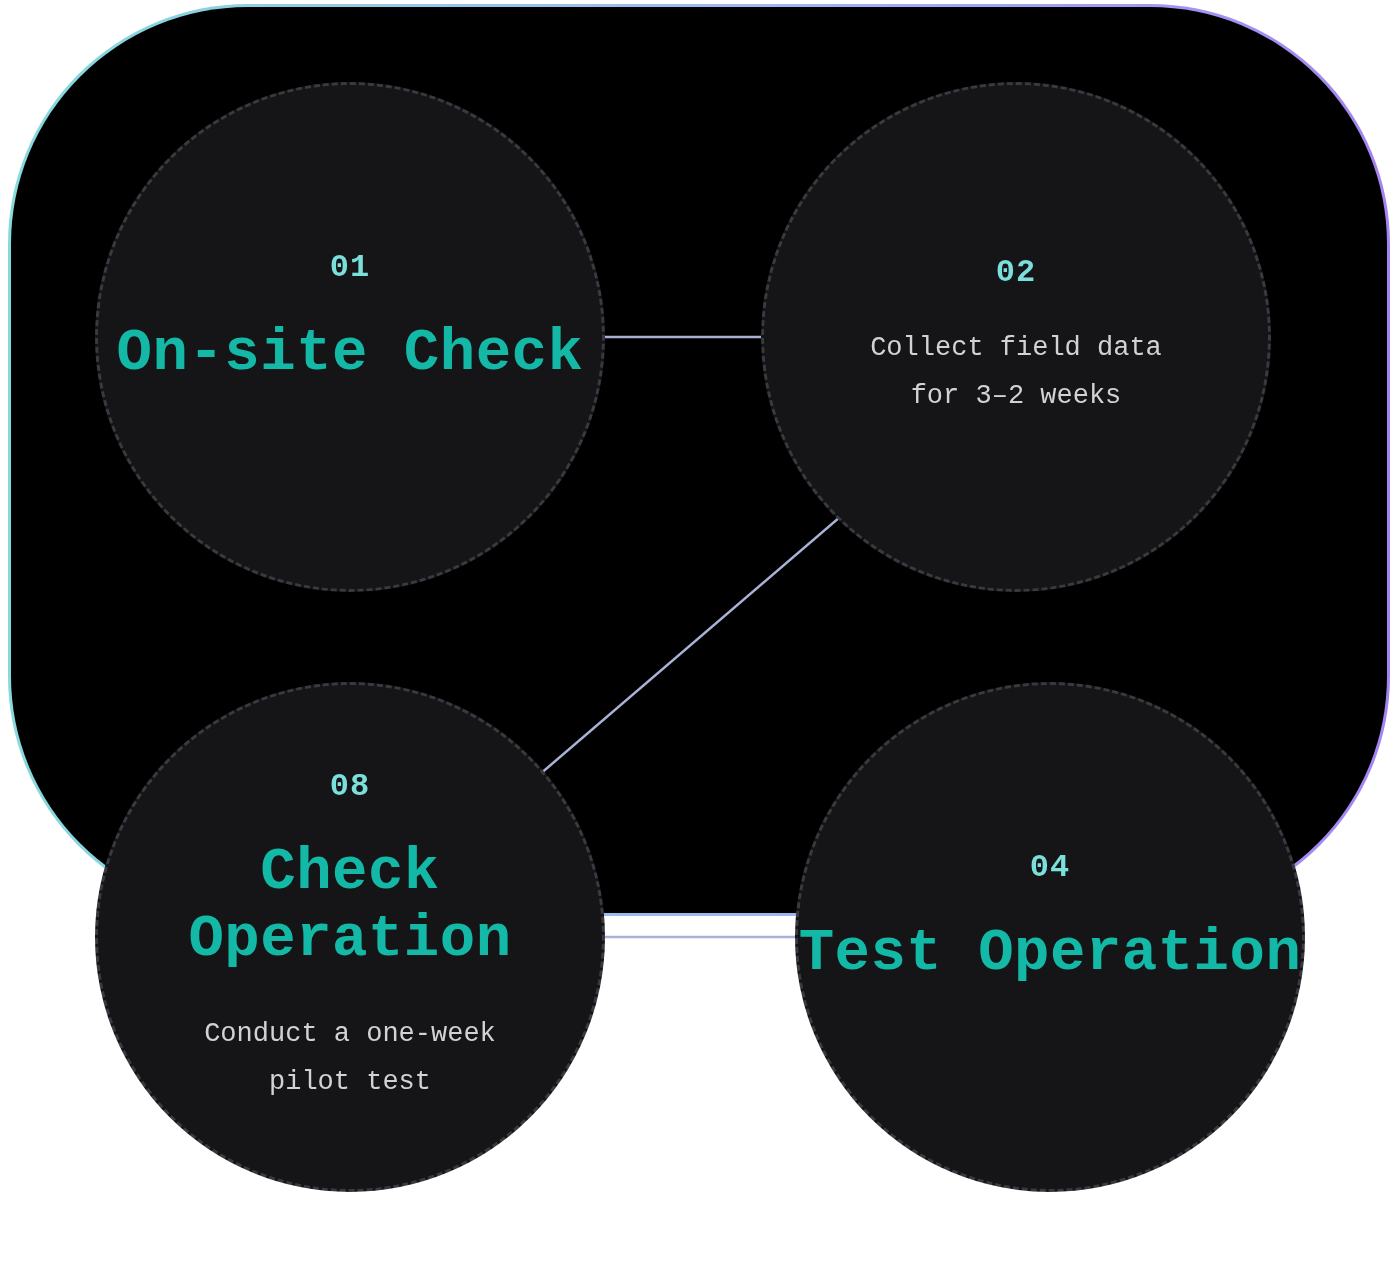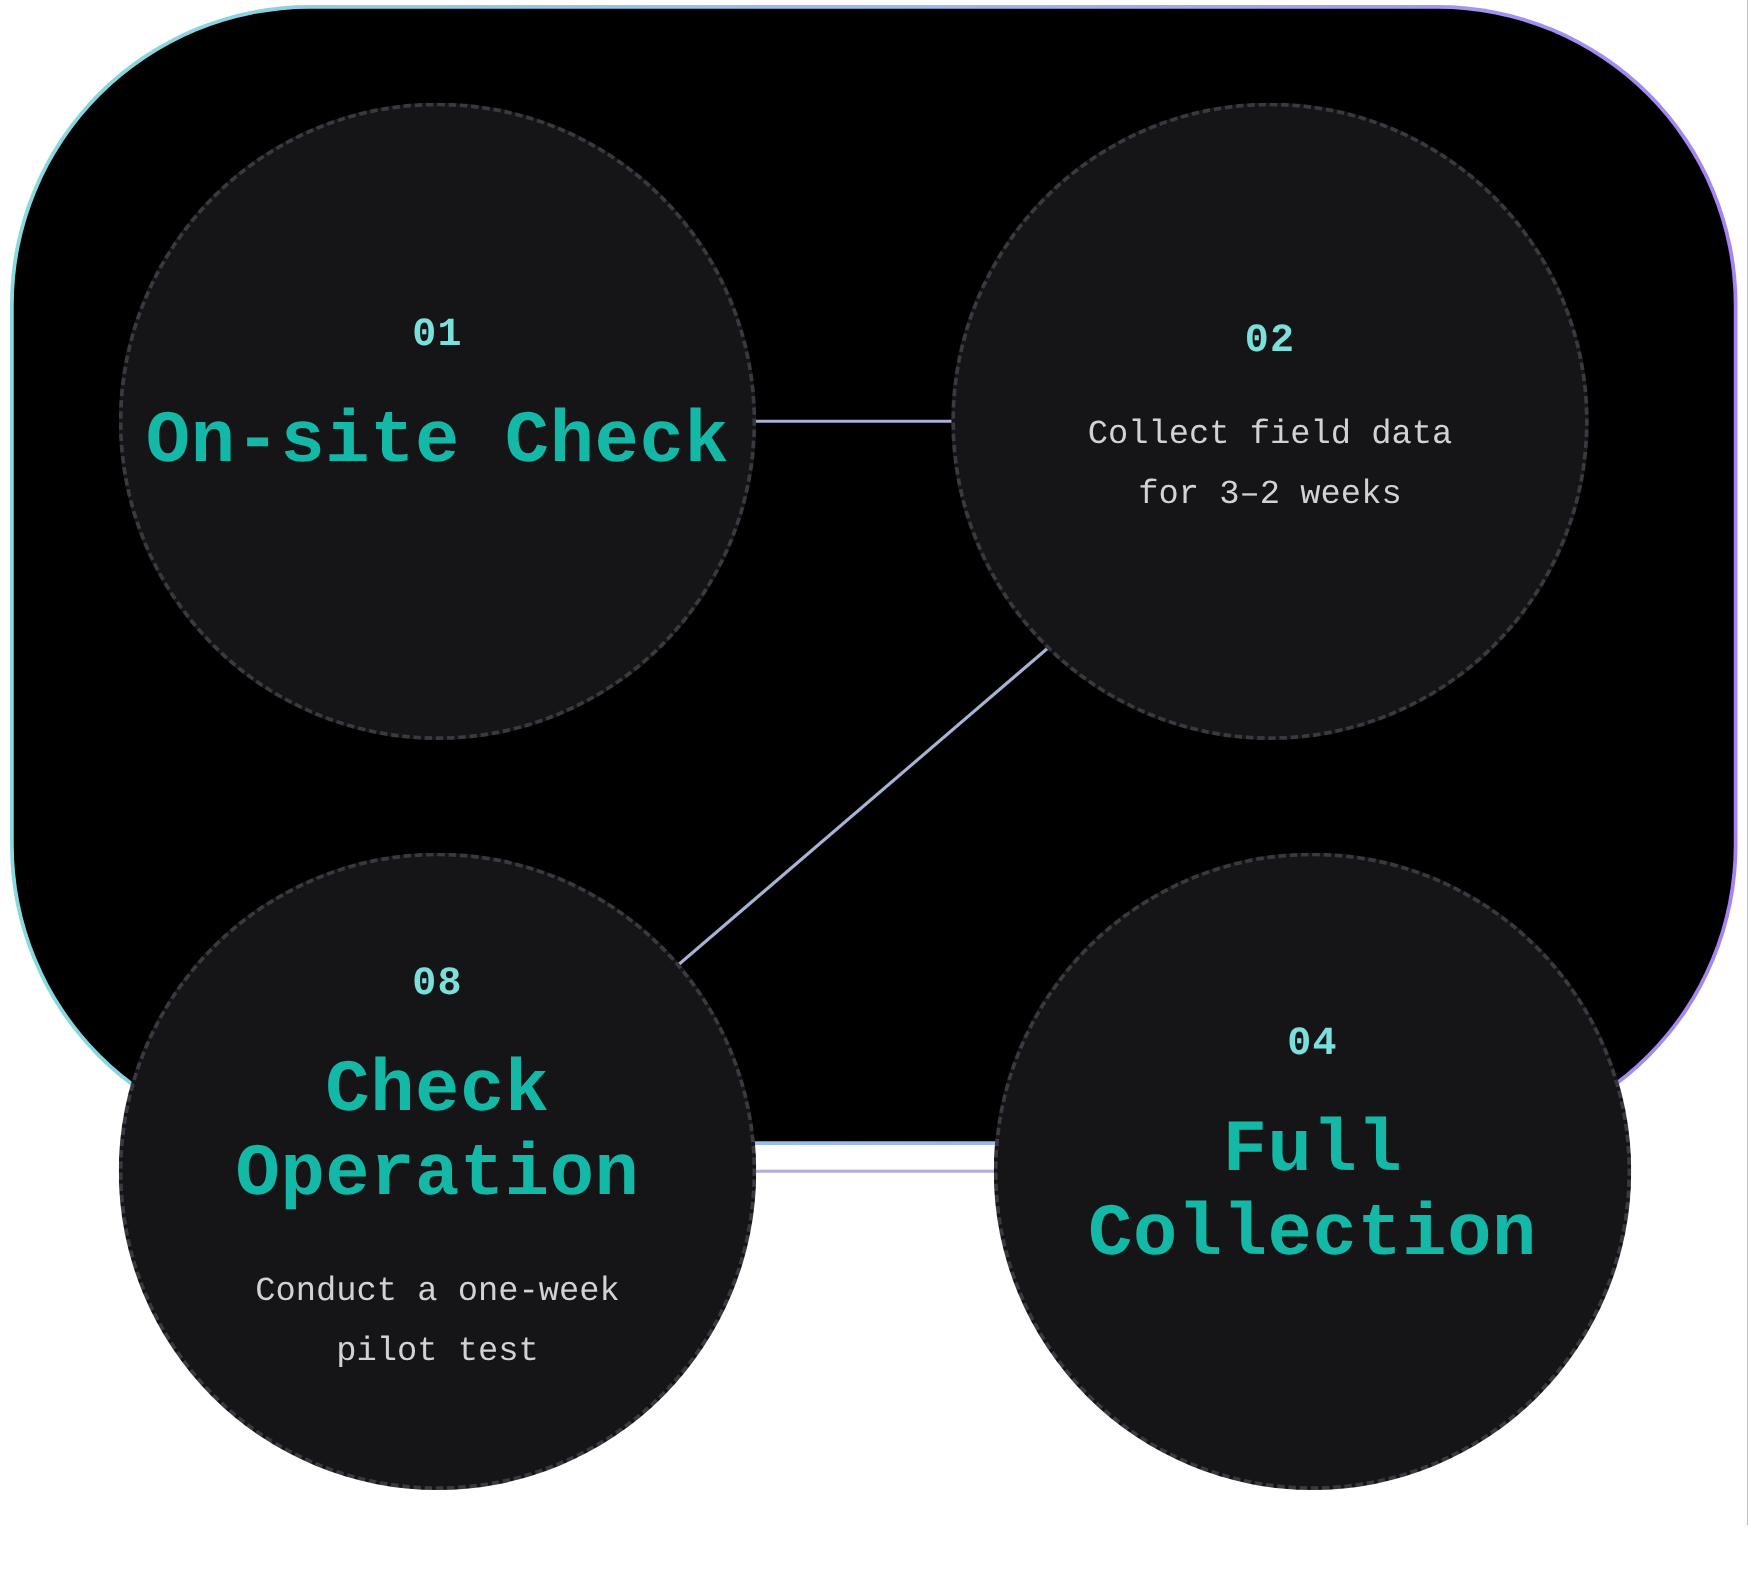--- a/index.html
+++ b/index.html
@@ -113,16 +113,16 @@
 
   <div class="circle c3">
     <div class="step-number">08</div>
     <div class="step-title">Check Operation</div>
     <div class="step-desc">Conduct a one-week
 pilot test</div>
   </div>
 
   <div class="circle c4">
     <div class="step-number">04</div>
-    <div class="step-title">Full Collection</div>
+    <div class="step-title">Test Operation</div>
   </div>
 
 </div>
 
 </body></html>

